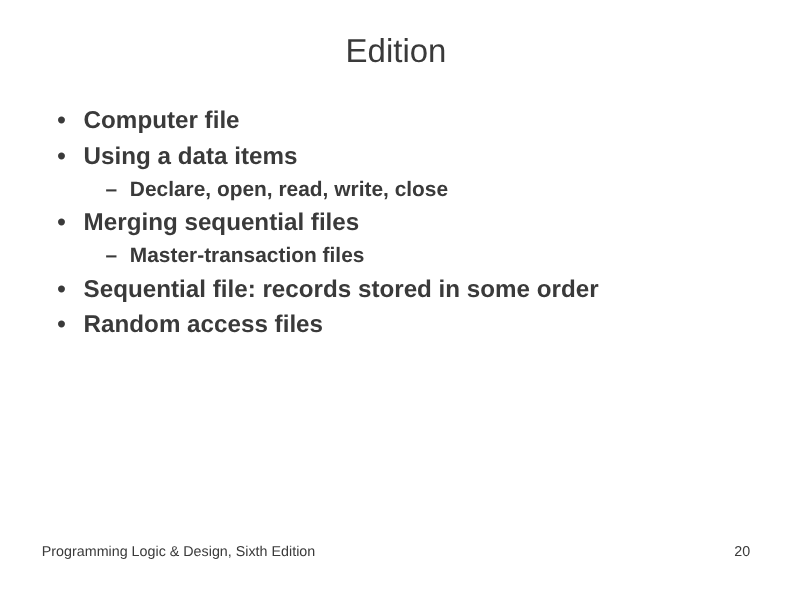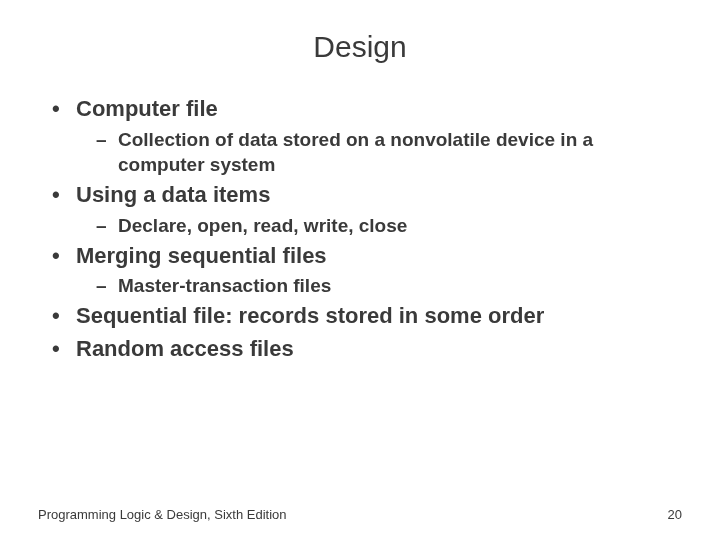--- a/index.html
+++ b/index.html
@@ -61,43 +61,38 @@
     margin-bottom: 2px;
   }
   ul.sub > li::before {
     content: "–";
     position: absolute;
     left: 0;
     top: 0;
   }
   .footer {
     position: absolute;
-    bottom: 18px;
+    bottom: 32px;
     left: 38px;
     right: 38px;
     display: flex;
     justify-content: space-between;
     font-size: 13px;
     color: #3a3a3a;
   }
 </style>
 </head>
 <body>
 
 <div class="slide">
-  <h1 class="title">Design</h1>
+  <h1 class="title">Edition</h1>
 
   <ul class="top">
     <li>
       <span>Computer file</span>
-      <ul class="sub">
-        <li>
-          <span>Collection of data stored on a nonvolatile device in a computer system</span>
-        </li>
-      </ul>
     </li>
     <li>
       <span>Using a data items</span>
       <ul class="sub">
         <li>
           <span>Declare, open, read, write, close</span>
         </li>
       </ul>
     </li>
     <li>

